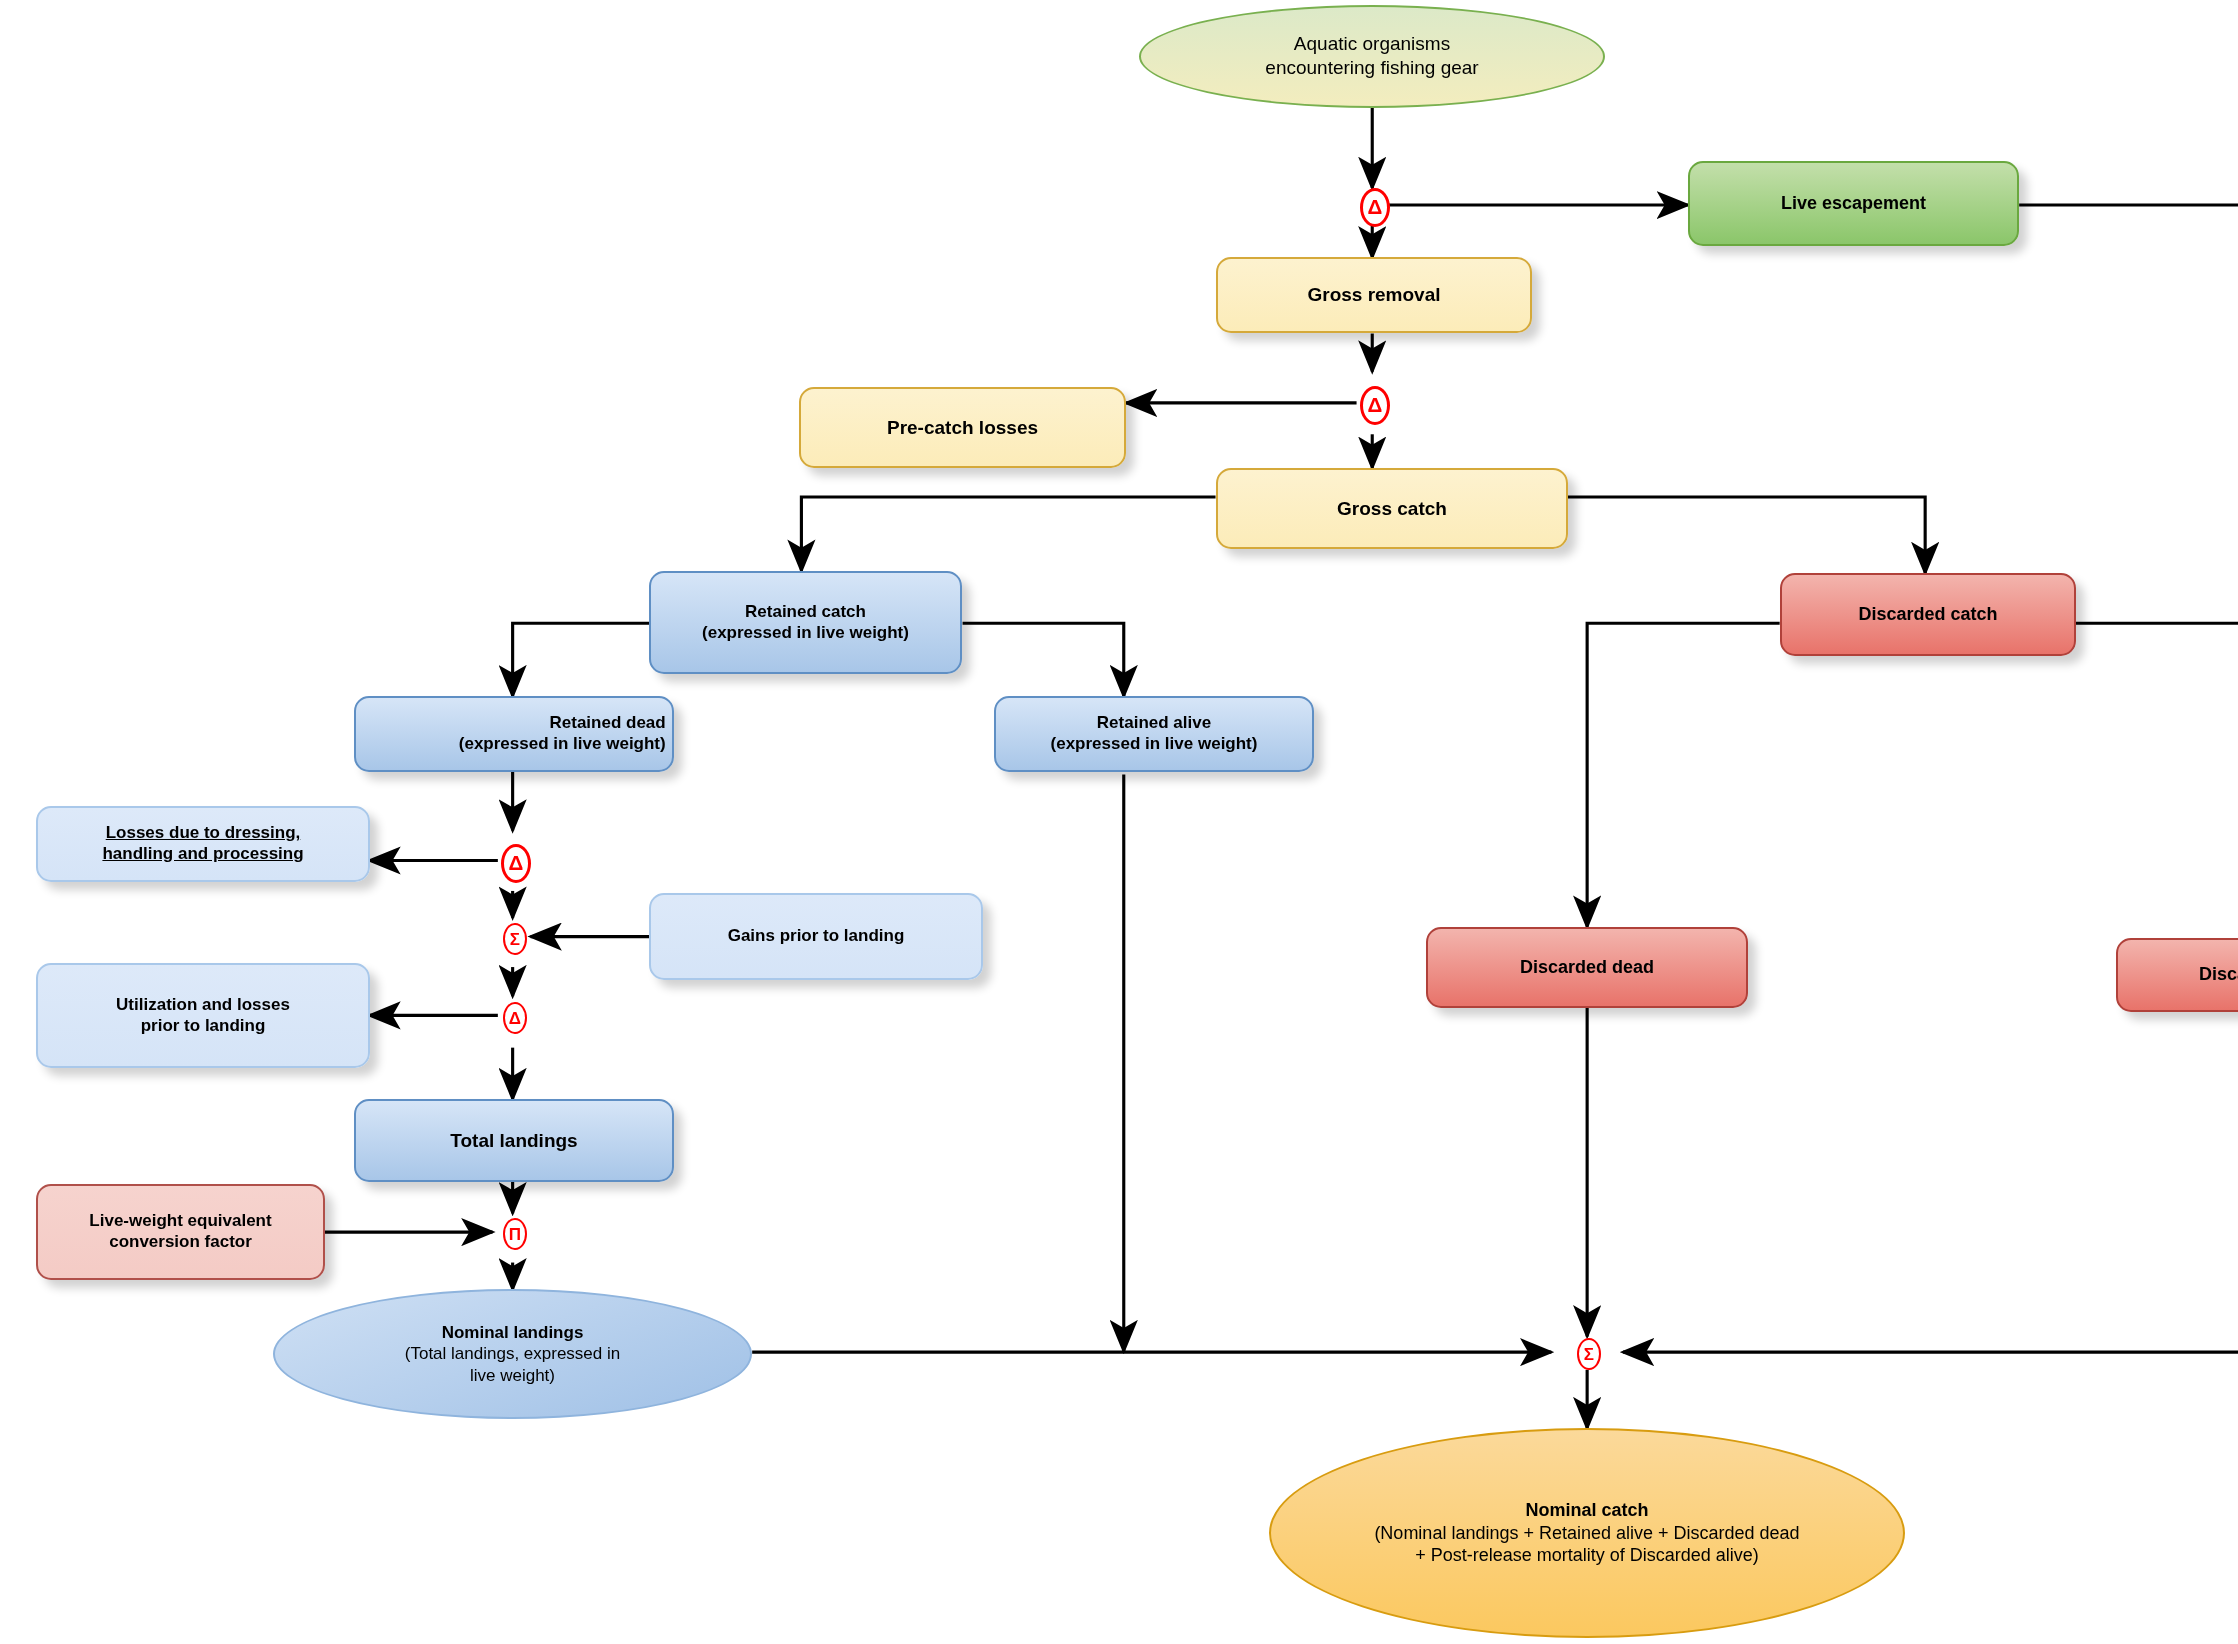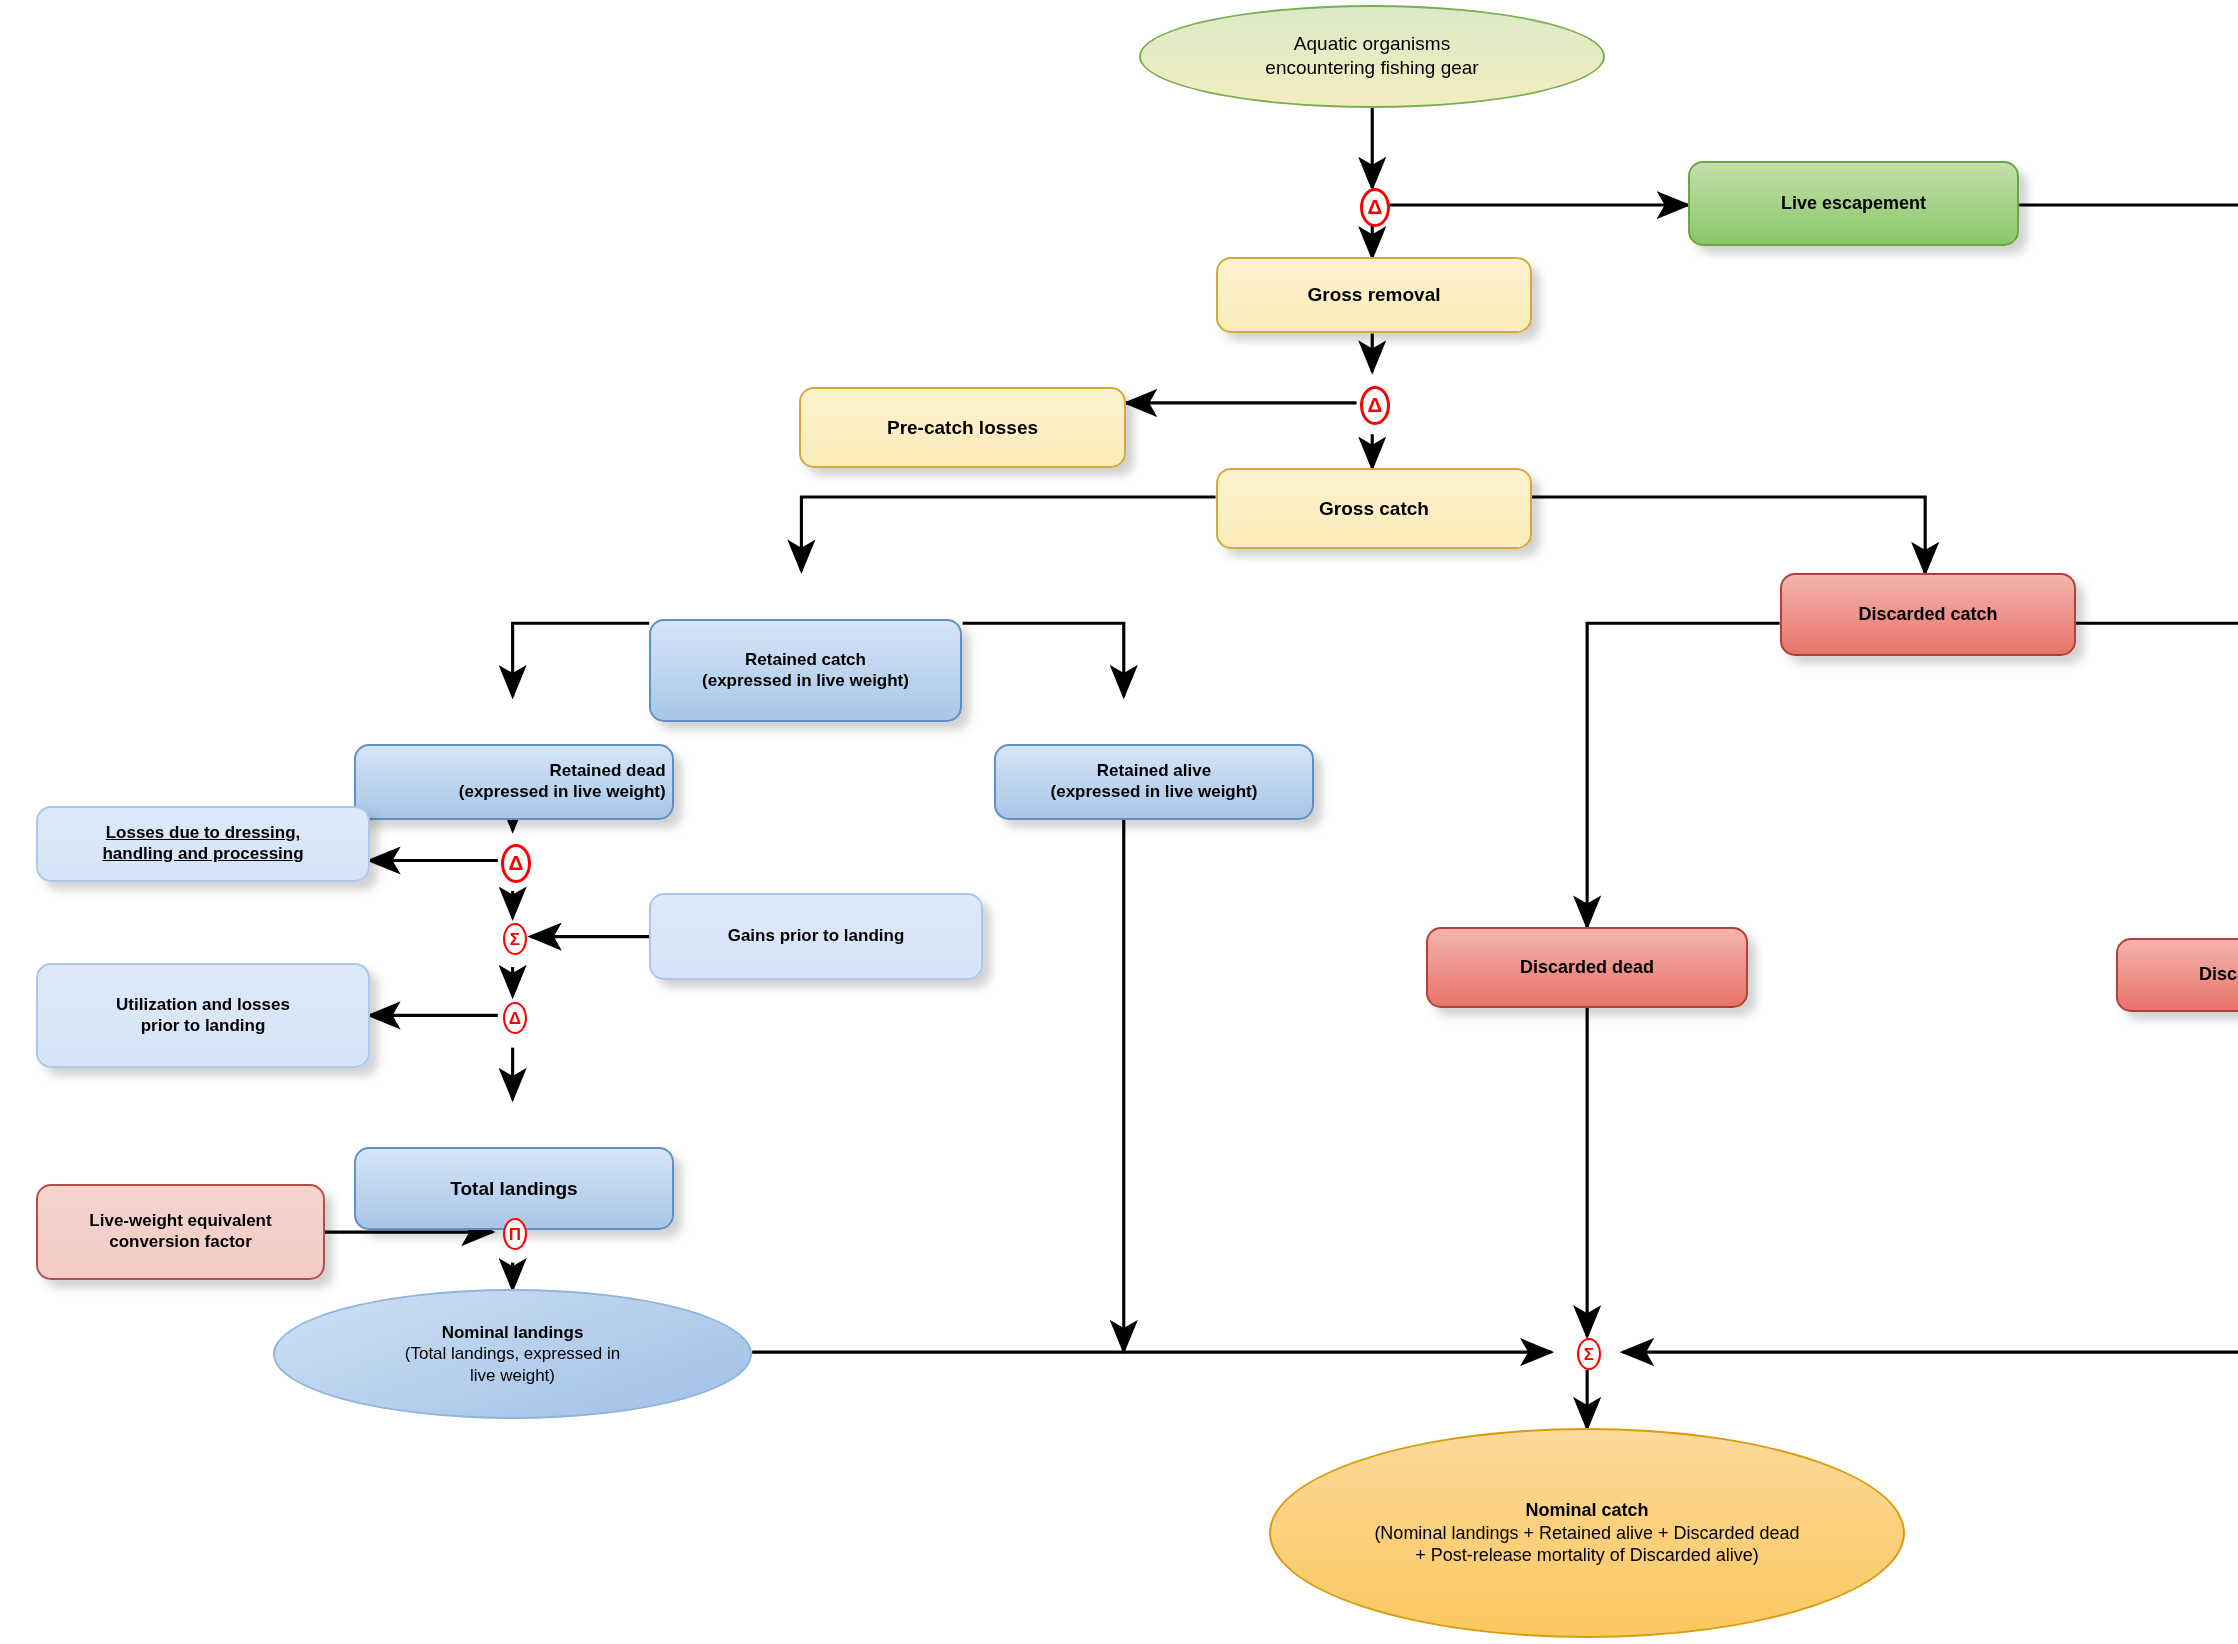--- a/index.html
+++ b/index.html
@@ -10,21 +10,21 @@
   .node{position:absolute;box-sizing:border-box;display:flex;align-items:center;justify-content:center;
         text-align:center;line-height:1.22;color:#000;}
   .node .txt{width:100%;padding:0 6.3px;}
   .node .l1{font-weight:bold;}
   .node .l2{font-weight:bold;}
 
   .rrect{border-radius:15px;border:2.2px solid #000;box-shadow:8px 8px 9.9px rgba(0,0,0,0.18);}
 
   
   .yellow{background:linear-gradient(180deg,#fdf2cf 0%,#fcecb9 100%);border-color:#d5a93a;}
-  .blue-dark{background:linear-gradient(180deg,#d6e5f7 0%,#a8c6e8 100%);border-color:#5f8fc4;margin-top:48px;}
+  .blue-dark{background:linear-gradient(180deg,#d6e5f7 0%,#a8c6e8 100%);border-color:#5f8fc4;}
   .blue-light{background:linear-gradient(180deg,#dde9f9 0%,#d5e4f7 100%);border-color:#a9c8ea;}
   .red{background:linear-gradient(180deg,#f3b4ad 0%,#e8736a 100%);border-color:#b0413a;}
   .red-light{background:linear-gradient(180deg,#f6d3ce 0%,#f4cbc5 100%);border-color:#b0504a;}
   .green{background:linear-gradient(180deg,#c3dfaa 0%,#8bc66a 100%);border-color:#6aa83f;}
 
   .ellipse{border-radius:50%;border:2.2px solid #000;display:flex;align-items:center;justify-content:center;
            position:absolute;box-sizing:border-box;text-align:center;line-height:1.25;color:#000;}
   .ell-green{background:linear-gradient(180deg,#dce9c8 0%,#f3edbe 100%);border-color:#79b04f;}
   .ell-blue{background:linear-gradient(160deg,#cfe0f4 0%,#9fc0e6 100%);border-color:#8fb4dd;}
   .ell-orange{background:linear-gradient(180deg,#fbd99a 0%,#fbc85f 100%);border-color:#d89c10;
@@ -135,21 +135,21 @@
       <div class="l1">Live escapement</div>
     </div>
   </div>
 
   <div class="node rrect yellow" style="left:799px;top:363px;width:327px;height:81px;font-size:19px;margin-top:24px;">
     <div class="txt">
       <div class="l1">Pre-catch losses</div>
     </div>
   </div>
 
-  <div class="node rrect yellow" style="left:1216px;top:468px;width:316px;height:81px;font-size:19px;">
+  <div class="node rrect yellow" style="left:1216px;top:468px;width:352px;height:81px;font-size:19px;">
     <div class="txt">
       <div class="l1">Gross catch</div>
     </div>
   </div>
 
   <div class="node rrect blue-dark" style="left:649px;top:571px;width:313px;height:103px;font-size:17px;">
     <div class="txt">
       <div class="l1">Retained catch</div>
       <div class="l2">(expressed in live weight)</div>
     </div>

